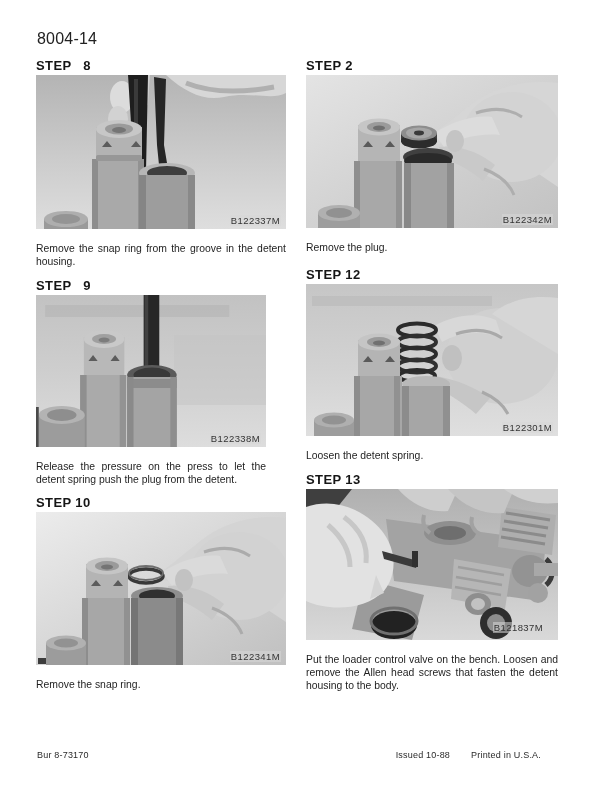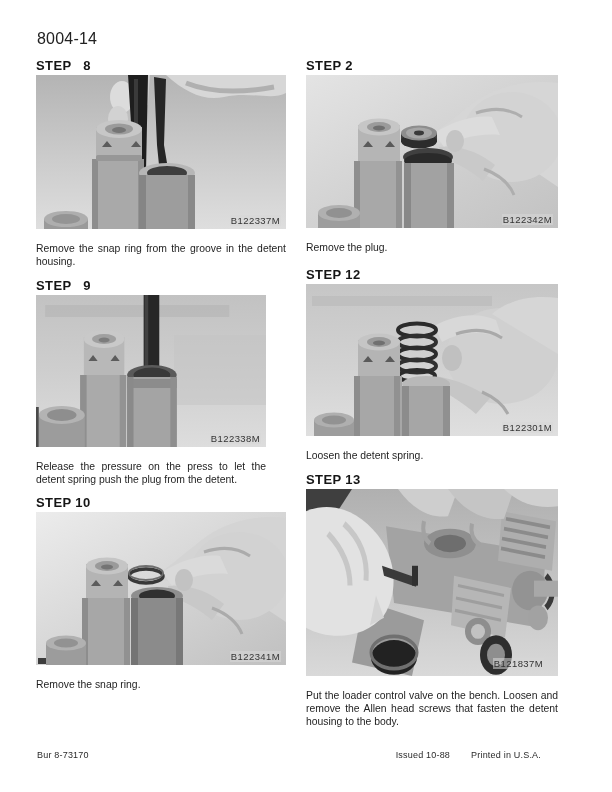--- a/index.html
+++ b/index.html
@@ -264,21 +264,21 @@
         <ellipse cx="28" cy="136" rx="20" ry="7.5" fill="#afafaf"></ellipse>
         <ellipse cx="28" cy="136" rx="12" ry="4.5" fill="#929292"></ellipse>
       </svg>
       <span class="photo-id">B122301M</span>
     </div>
     <div class="caption">Loosen the detent spring.</div>
   </div>
 
   <div class="step s13 step13">
     <div class="step-heading">STEP 13</div>
-    <div class="photo" style="height:187px">
+    <div class="photo" style="height:151px">
       <svg viewBox="0 0 252 151" preserveAspectRatio="none">
         <defs>
             <linearGradient id="g6" x1="0" y1="0" x2="0" y2="1">
           <stop offset="0" stop-color="#b0b0b0"></stop>
               <stop offset="0.6" stop-color="#c8c8c8"></stop>
               <stop offset="1" stop-color="#d9d9d9"></stop>
         </linearGradient>
           </defs>
         <rect width="252" height="151" fill="url(#g6)"></rect>
         <path d="M0,0 L46,0 L14,40 L0,44 Z" fill="#3f3f3f"></path>

